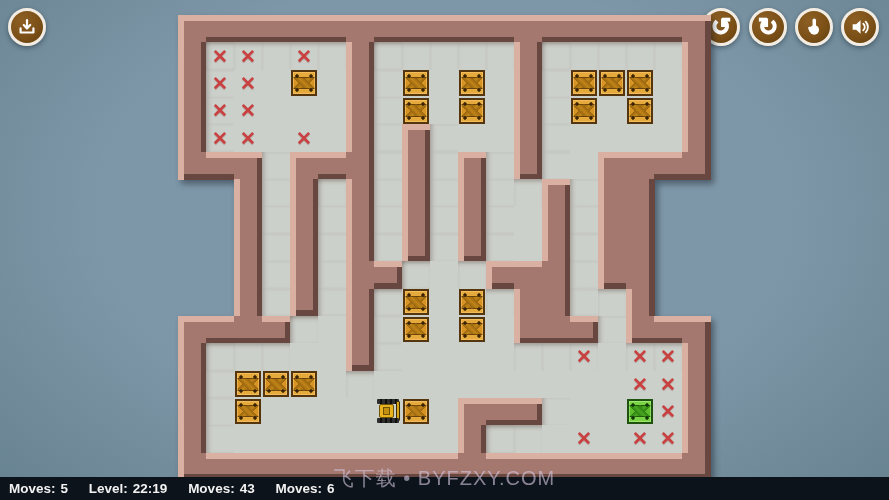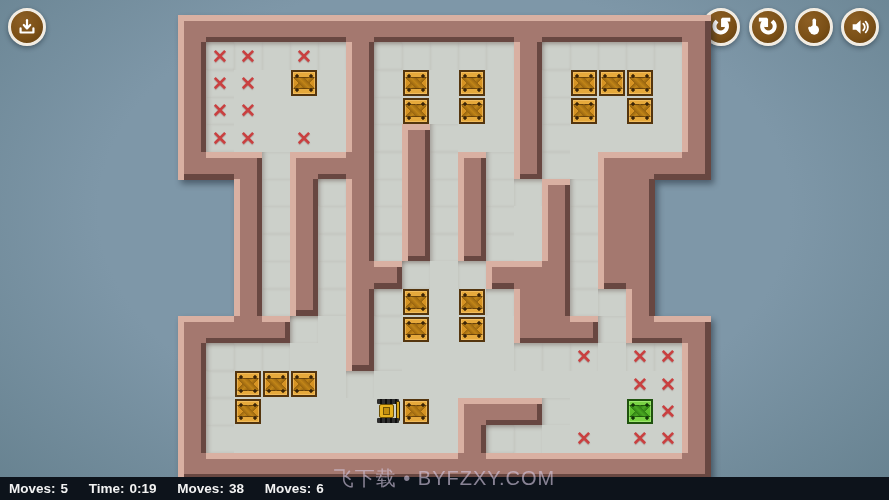--- a/index.html
+++ b/index.html
@@ -463,16 +463,16 @@
       <div class="cab"></div>
       <div class="blade"></div>
       <div class="tread bottom"></div>
     </div>
   </div>
 
 <div id="watermark">飞下载 • BYFZXY.COM</div>
 
 <div id="hud-bar">
   <span>Moves:</span><span class="val">5</span>
-  <span>Time:</span><span class="val">0:19</span>
-  <span>Moves:</span><span class="val">38</span>
+  <span>Level:</span><span class="val">22:19</span>
+  <span>Moves:</span><span class="val">43</span>
   <span>Moves:</span><span class="val">6</span>
 </div>
 
 </body></html>

